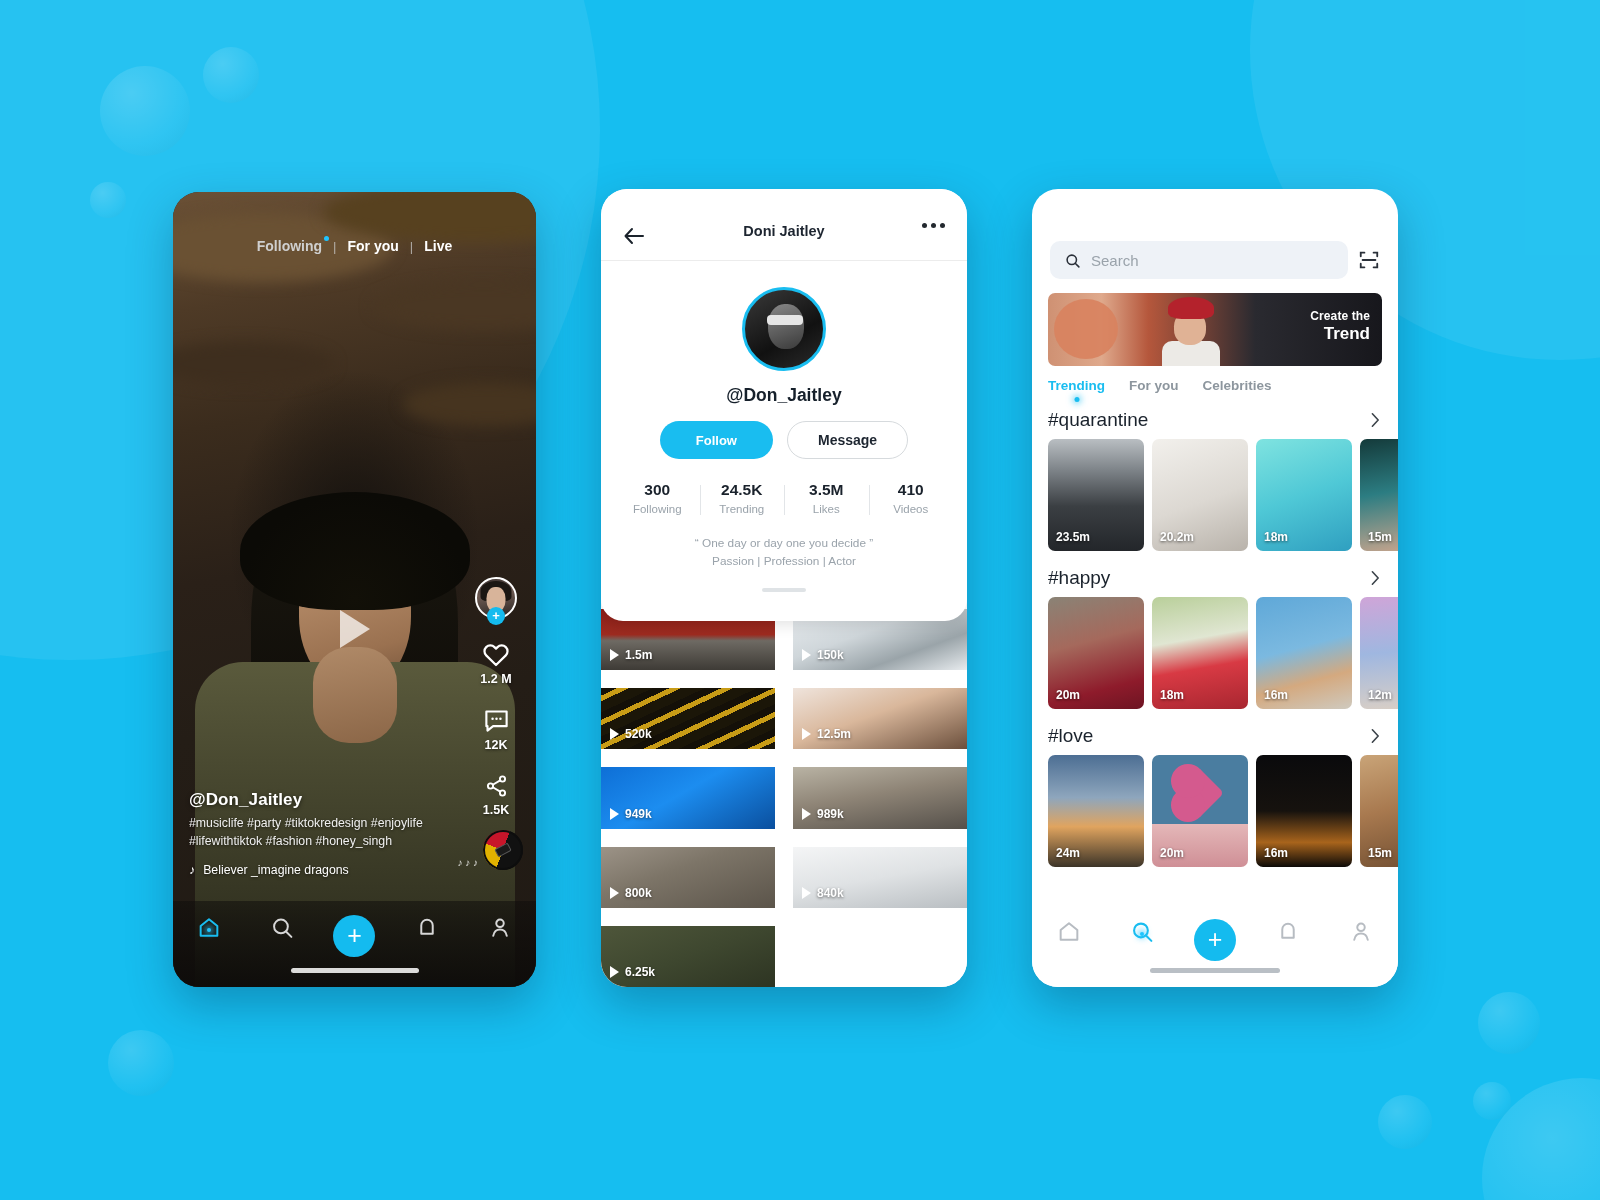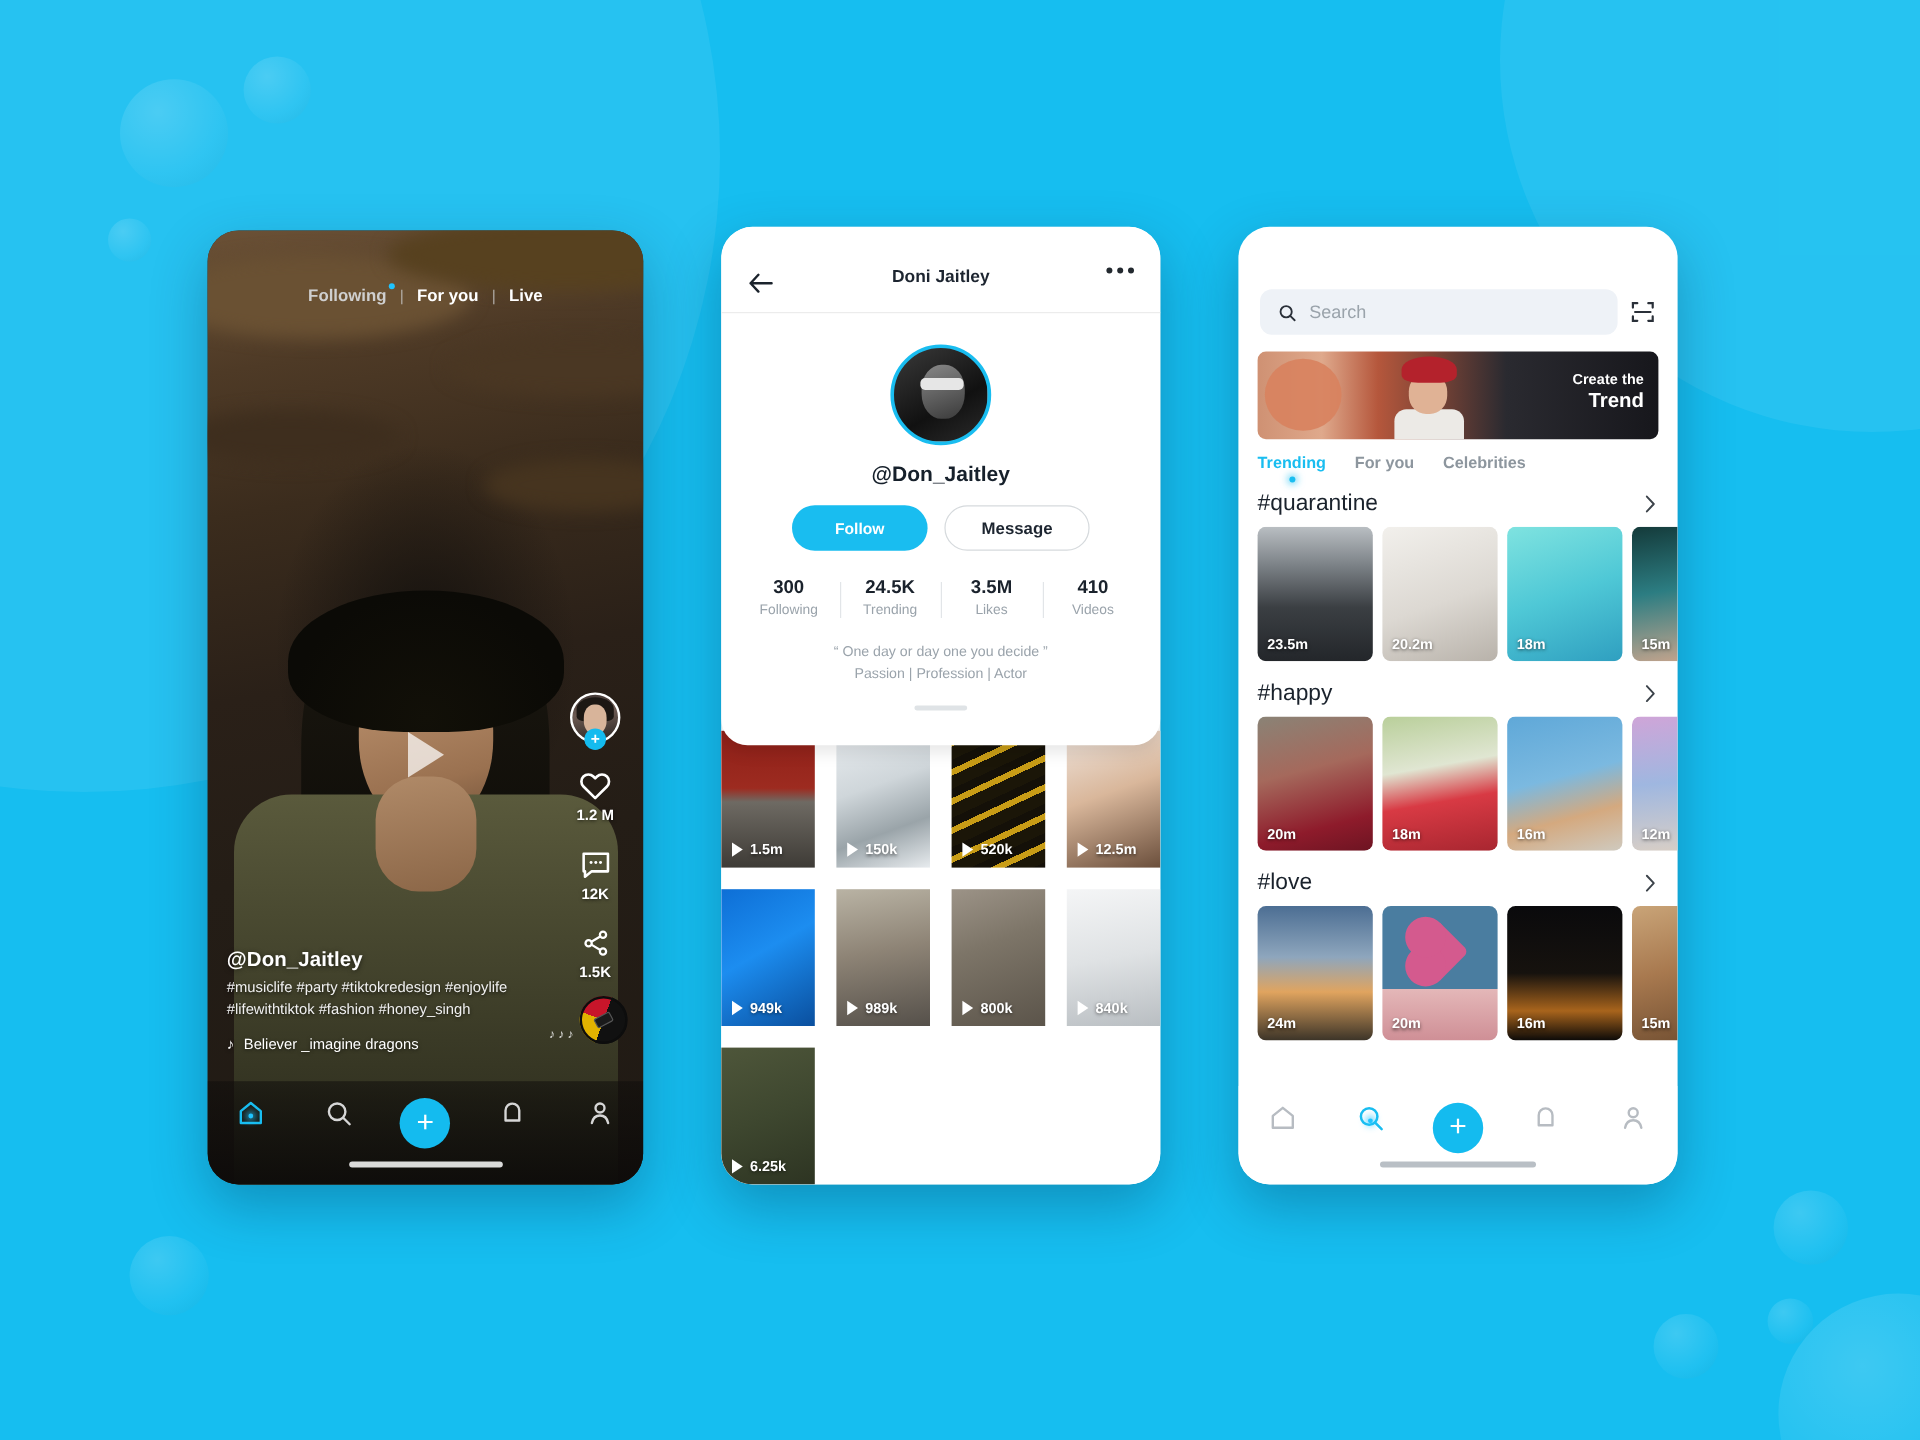--- a/index.html
+++ b/index.html
@@ -131,21 +131,21 @@
   .pstats { display:flex; justify-content:flex-start; margin-top:22px; padding:0 14px; }
   .pstat { flex:1; text-align:center; position:relative; }
   .pstat+.pstat::before { content:""; position:absolute; left:0; top:4px; width:1px;
     height:30px; background:#e2e5e8; }
   .pstat .v { font-size:15.5px; font-weight:700; color:#1a222c; }
   .pstat .l { font-size:11.5px; color:#9aa3ab; margin-top:4px; }
   .pbio { text-align:center; margin-top:20px; color:#9aa3ab; font-size:11.8px; line-height:1.5; }
   .pgrab { width:44px; height:4px; border-radius:3px; background:#dfe3e6; margin:18px auto 0; }
 
   .vgrid { position:absolute; left:0; right:0; top:420px; bottom:0;
-    display:grid; grid-template-columns:repeat(4,1fr); gap:18px; background:#fff; }
+    display:grid; grid-template-columns:repeat(2,1fr); gap:18px; background:#fff; }
   .vcell { position:relative; overflow:hidden; }
   .vcell .plays { position:absolute; left:9px; bottom:8px; color:#fff; font-size:12px;
     font-weight:700; display:flex; align-items:center; gap:6px;
     text-shadow:0 1px 3px rgba(0,0,0,.55); }
   .ptri { width:0; height:0; border-left:9px solid #fff;
     border-top:6px solid transparent; border-bottom:6px solid transparent; }
 
   
   #phone3 { left:1032px; top:189px; width:366px; height:798px; background:#fff; }
   .searchrow { display:flex; align-items:center; gap:10px; padding:52px 18px 0; }

